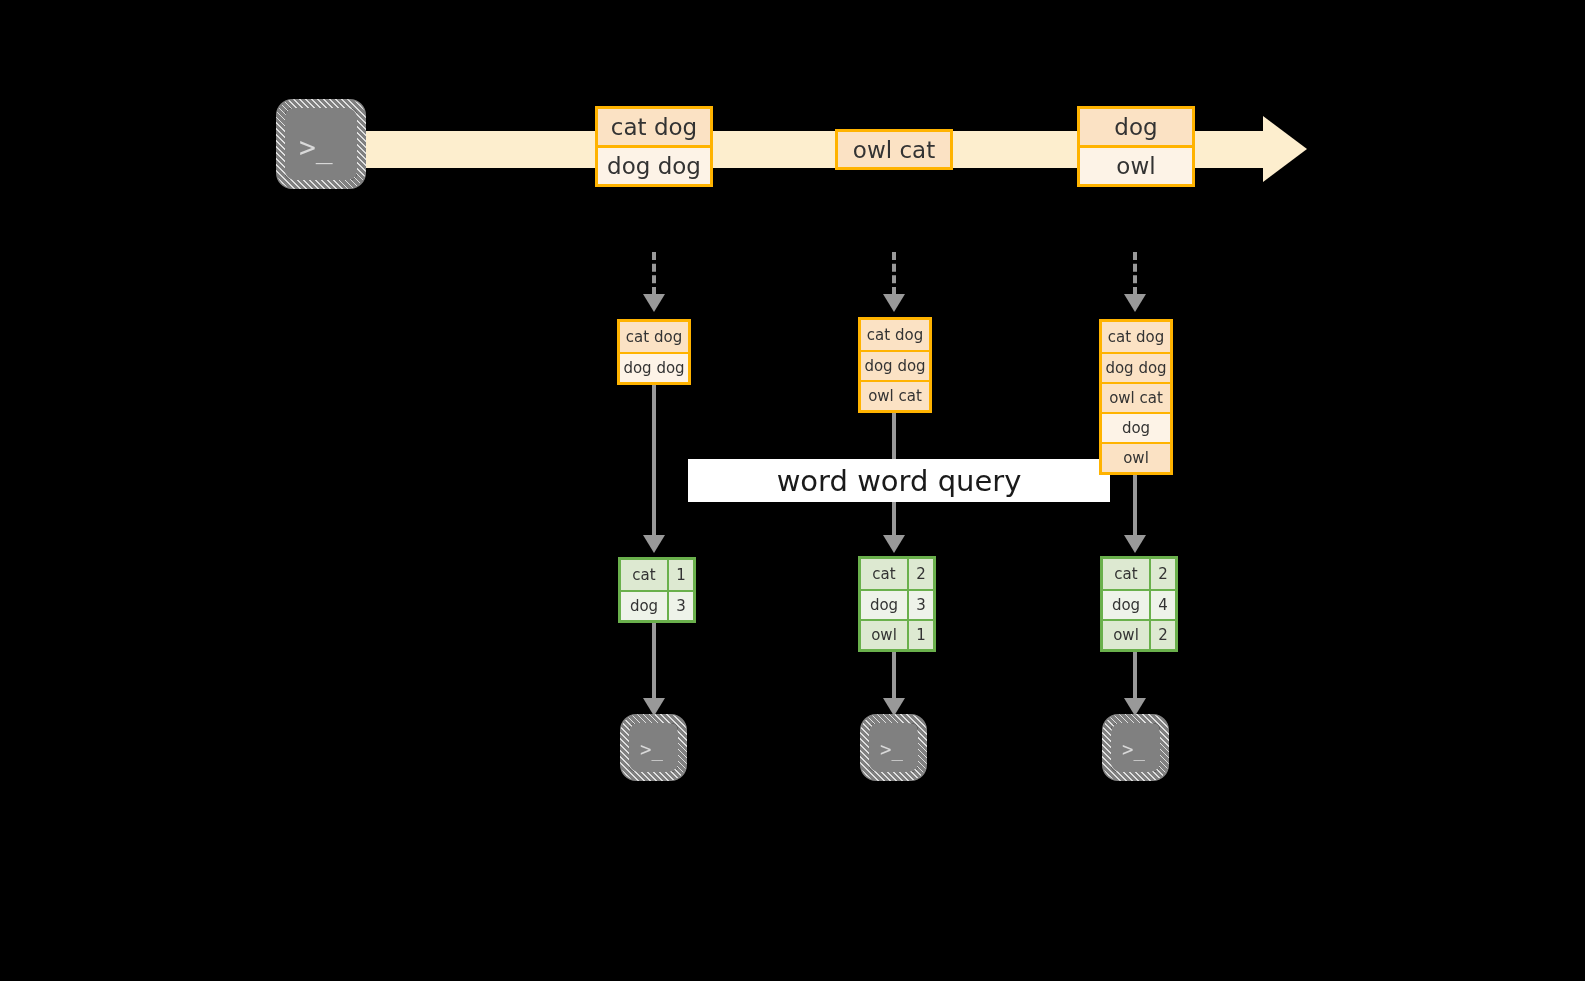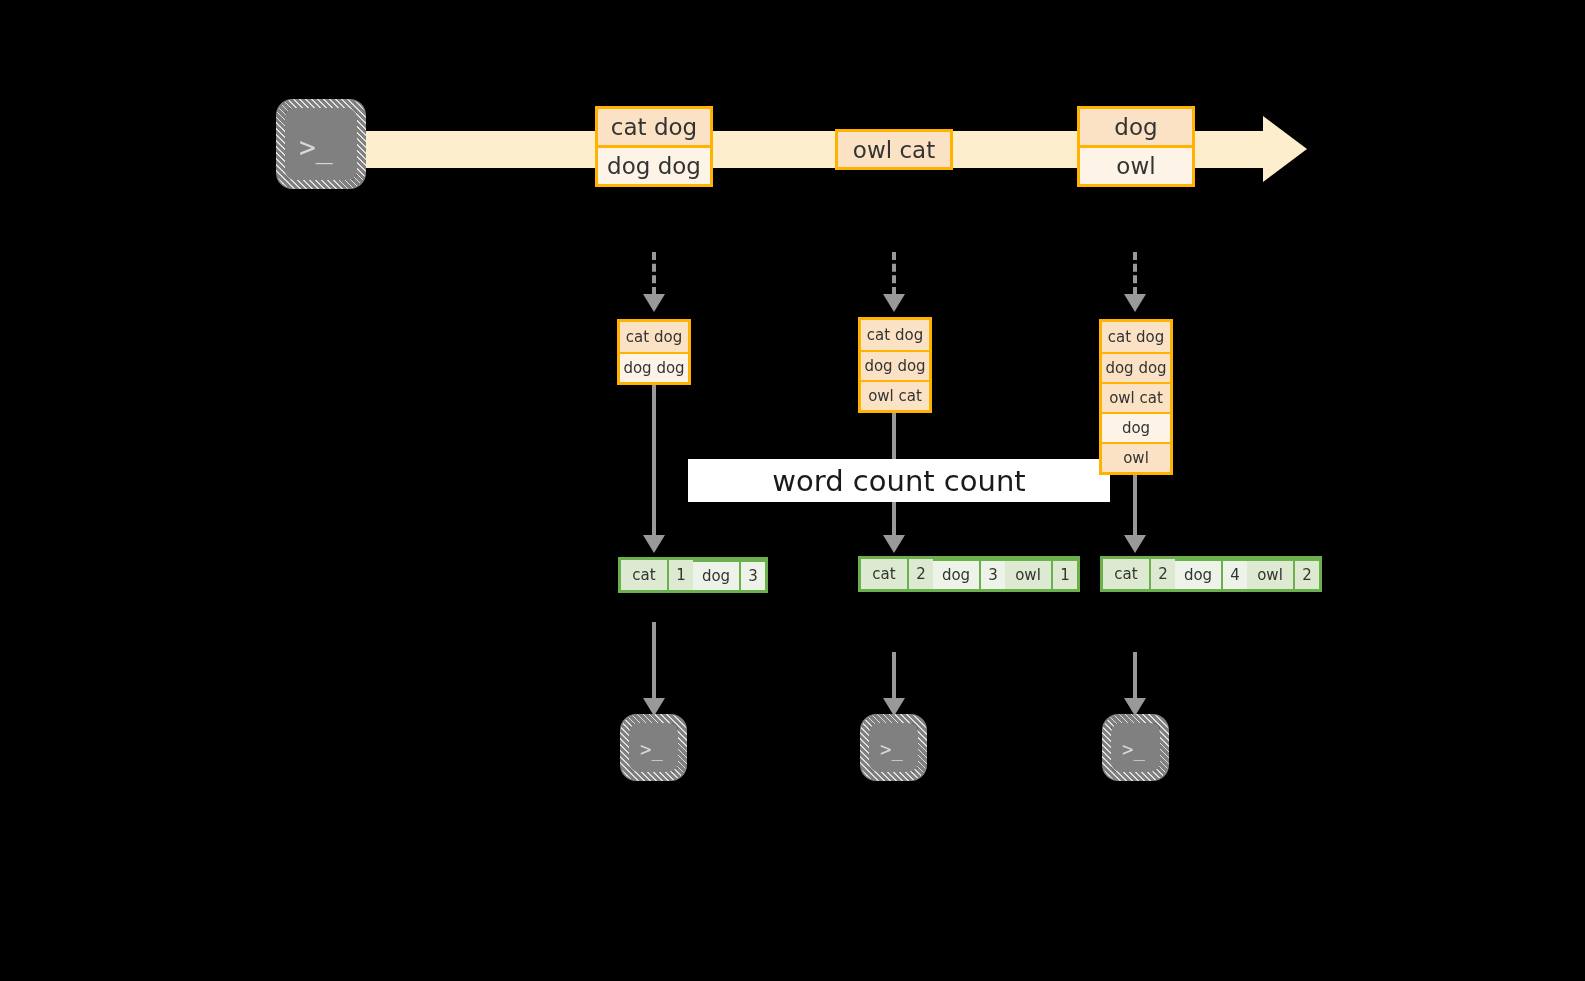--- a/index.html
+++ b/index.html
@@ -110,21 +110,21 @@
   }
   .rec-small .cell.dark  { background: #fbe2c4; }
   .rec-small .cell.light { background: #fdf3e7; }
   .rec-small .cell + .cell { border-top: 2px solid #ffb300; }
 
   
   .res-table {
     position: absolute;
     border: 3px solid #6ab04c;
     display: flex;
-    flex-direction: row;
+    flex-direction: column;
     z-index: 6;
     background: #e4eeda;
   }
   .res-table .row {
     display: flex;
     height: 30px;
   }
   .res-table .row + .row { border-top: 2px solid #6ab04c; }
   .res-table .k, .res-table .v {
     display: flex;
@@ -318,15 +318,15 @@
     <div class="shaft" style="height:48px;"></div>
     <div class="head" style="left:-9px; top:46px;"></div>
   </div>
 
   <div class="terminal" style="left:1102px; top:714px; width:67px; height:67px;">
     <div class="hatch"></div>
     <div class="inner"></div>
     <div class="prompt" style="left:11px; top:17px; font-size:19px;">&gt;_</div>
   </div>
 
-  <div class="query-label" style="left:688px; top:459px; width:422px; height:43px;">word count count</div>
+  <div class="query-label" style="left:688px; top:459px; width:422px; height:43px;">word word query</div>
 
 </div>
 
 </body></html>

